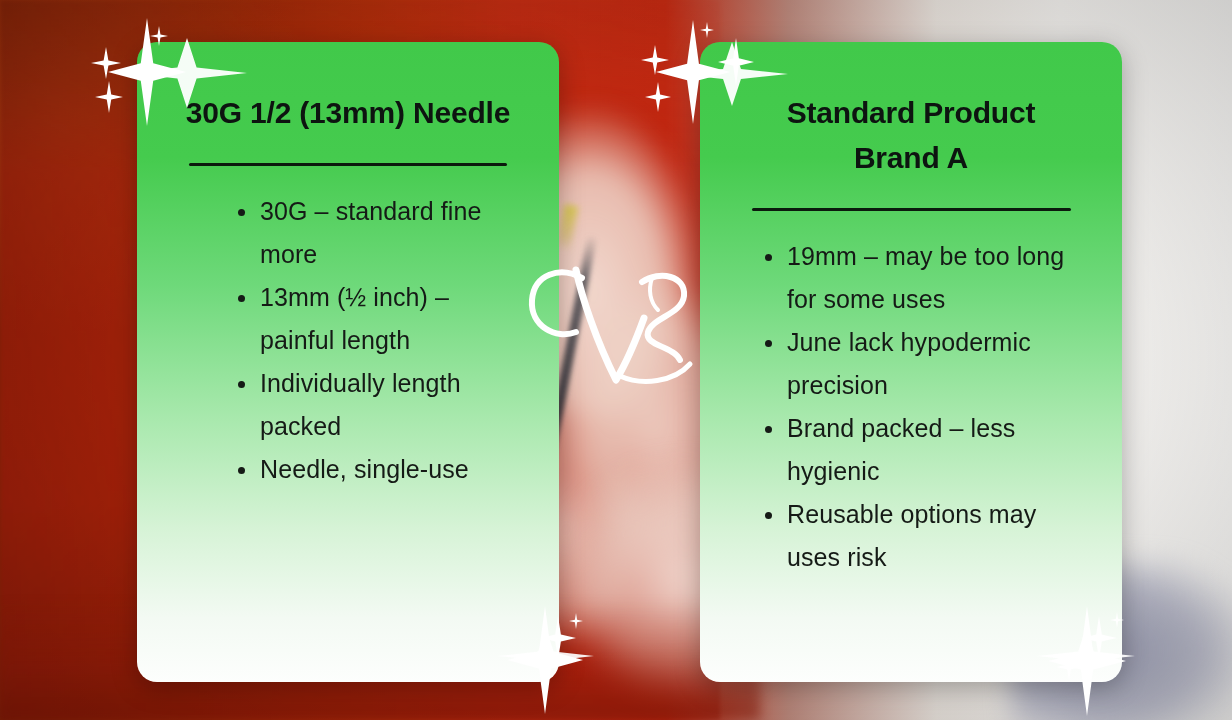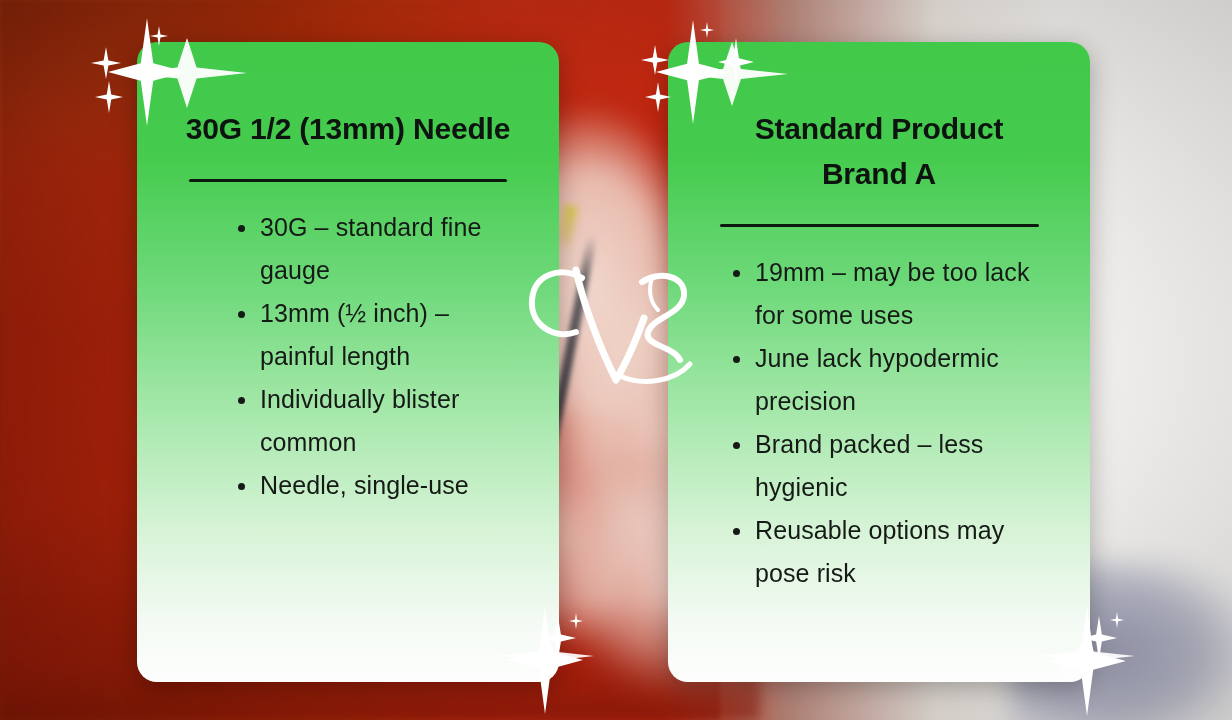--- a/index.html
+++ b/index.html
@@ -110,25 +110,25 @@
     border-radius:20px;
     background:linear-gradient(180deg,
         #41c94a 0%,
         #45cb4e 18%,
         #6ed97a 38%,
         #a6e8ab 58%,
         #d6f3d6 76%,
         #f3faf3 90%,
         #fdfefd 100%);
     box-shadow:0 6px 26px rgba(0,0,0,.28);
-    padding:64px 36px 0 36px;
+    padding:48px 36px 0 36px;
     overflow:hidden;
   }
   .card-left{ left:137px; width:422px; }
-  .card-right{ left:668px; width:422px; }
+  .card-right{ left:700px; width:422px; }
 
   .card-title{
     font-weight:bold;
     font-size:30px;
     line-height:45px;
     letter-spacing:-0.2px;
     color:#0d1410;
     text-align:center;
   }
 
@@ -199,38 +199,38 @@
   <div class="bg-sleeve"></div>
   <div class="bg-bottomband"></div>
   <div class="bg-vignette"></div>
 
   <div class="card card-left">
     <div class="card-title">
       <div>30G 1/2 (13mm) Needle</div>
     </div>
     <div class="divider"></div>
     <ul class="bullets">
-      <li>30G – standard fine gauge</li>
+      <li>30G – standard fine more</li>
       <li>13mm (½ inch) – painful length</li>
-      <li>Individually blister common</li>
+      <li>Individually length packed</li>
       <li>Needle, single-use</li>
     </ul>
   </div>
 
   <div class="card card-right">
     <div class="card-title">
       <div>Standard Product</div>
       <div>Brand A</div>
     </div>
     <div class="divider"></div>
     <ul class="bullets">
-      <li>19mm – may be too lack for some uses</li>
+      <li>19mm – may be too long for some uses</li>
       <li>June lack hypodermic precision</li>
       <li>Brand packed – less hygienic</li>
-      <li>Reusable options may pose risk</li>
+      <li>Reusable options may uses risk</li>
     </ul>
   </div>
 
   <svg class="vs-mark" viewBox="0 0 184 160" aria-hidden="true">
     <g fill="none" stroke="#ffffff" stroke-linecap="round" stroke-linejoin="round">
 
       <path d="M58 30 C36 18, 10 26, 8 52 C6 78, 32 92, 52 84" stroke-width="6"></path>
       <path d="M52 22 C58 50, 72 92, 92 132 C104 112, 112 92, 120 70" stroke-width="7"></path>
 
       <path d="M118 34 C136 22, 162 28, 160 48 C158 66, 128 70, 124 84 C120 98, 150 98, 156 112" stroke-width="6"></path>

